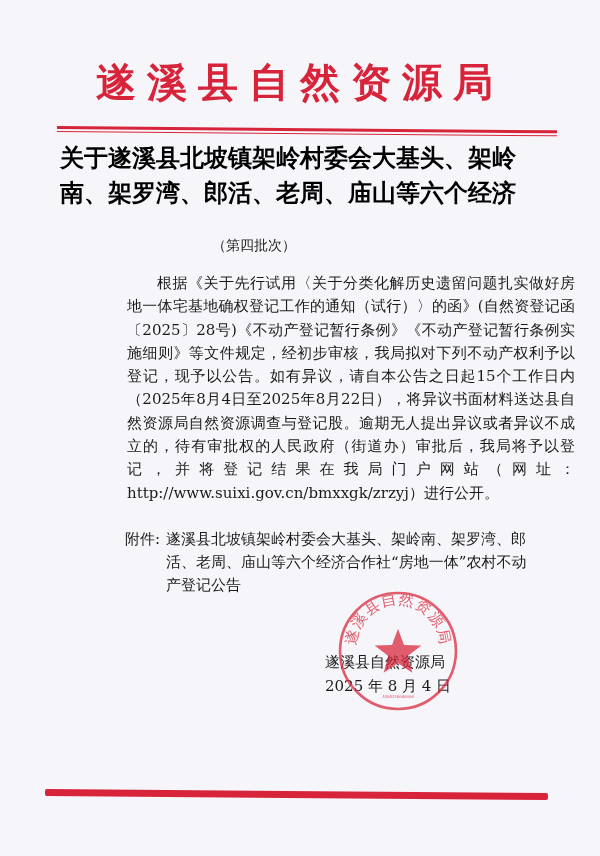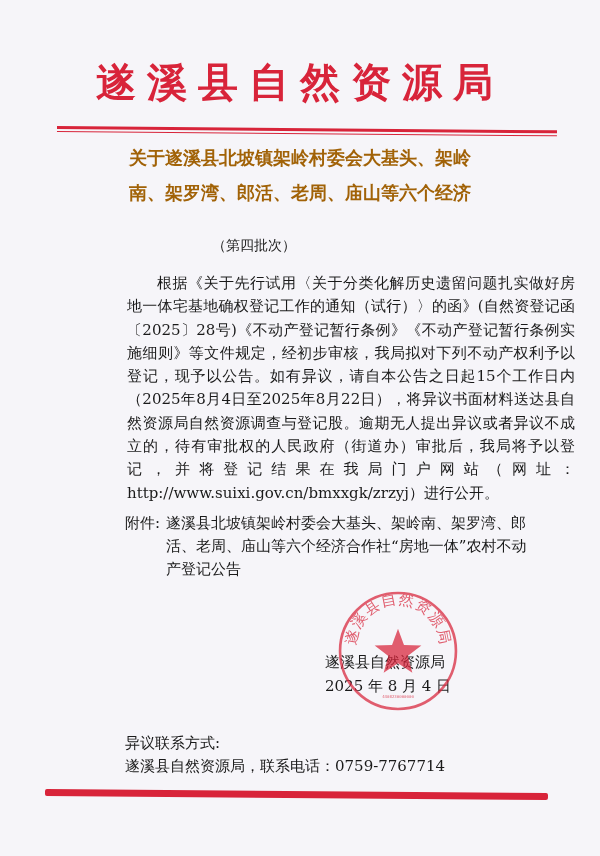--- a/index.html
+++ b/index.html
@@ -23,39 +23,38 @@
     position: absolute; left: 57px; width: 500px; top: 126px;
     height: 6px;
     border-top: 3px solid #d8243a;
     border-bottom: 1.5px solid #d8243a;
     box-sizing: border-box;
     transform: rotate(0.5deg);
     transform-origin: left center;
   }
   .title {
     position: absolute; left: 60px; width: 480px; top: 140px;
-    text-align: center;
     font-family: "DejaVu Serif", serif;
-    font-weight: bold; font-size: 18px; line-height: 35px;
-    color: #a16207;
+    font-weight: bold; font-size: 24px; line-height: 35px;
+    color: #000000;
   }
   .batch {
     position: absolute; left: 0; width: 508px; top: 237px;
     text-align: center; font-size: 14px; color: #222;
   }
   .body-text {
     position: absolute; left: 91px; width: 448px; top: 272px;
     font-size: 15px; line-height: 23.3px;
     text-align: justify;
     color: #1a1a1a;
     margin-left: 36px;
   }
   .body-text p { margin: 0; text-indent: 2em; }
   .attach {
-    position: absolute; left: 125px; width: 414px; top: 512px;
+    position: absolute; left: 125px; width: 414px; top: 528px;
     font-size: 15px; line-height: 23px;
     display: flex;
   }
   .attach .label { flex: 0 0 auto; }
   .attach .content { flex: 1; margin-left: 6px; }
   .signature {
     position: absolute; left: 325px; top: 650px;
     font-size: 15px; line-height: 24px;
     z-index: 2;
   }
@@ -109,19 +108,15 @@
       <path id="arc" d="M 20 64 A 41 41 0 1 1 100 64"></path>
     </defs>
     <circle cx="60" cy="60" r="57" fill="none" stroke="#d8243a" stroke-width="2.6"></circle>
     <text font-size="15" fill="#d8243a" font-family="DejaVu Serif, serif" letter-spacing="1">
       <textPath href="#arc" startOffset="50%" text-anchor="middle">遂溪县自然资源局</textPath>
     </text>
     <polygon fill="#d8243a" points="60,38 65.9,54.1 83,54.6 69.5,65 74.1,81.5 60,72 45.9,81.5 50.5,65 37,54.6 54.1,54.1"></polygon>
     <text x="60" y="106" font-size="4" fill="#d8243a" text-anchor="middle" font-family="DejaVu Sans Mono, monospace">4408230000000</text>
   </svg>
 
-  <div class="contact">
-    <div>异议联系方式:</div>
-    <div>遂溪县自然资源局，联系电话：0759-7767714</div>
-  </div>
 
   <div class="redline-bottom"></div>
 </div>
 
 </body></html>

